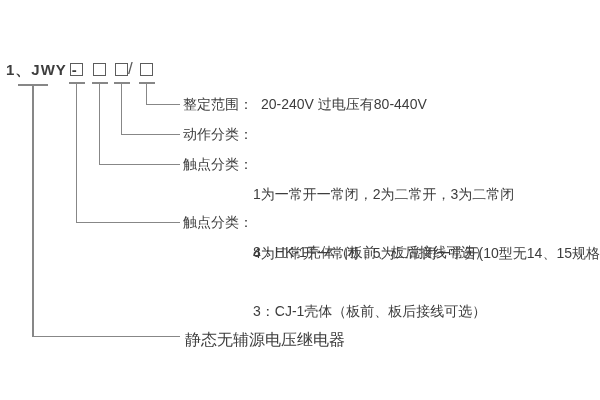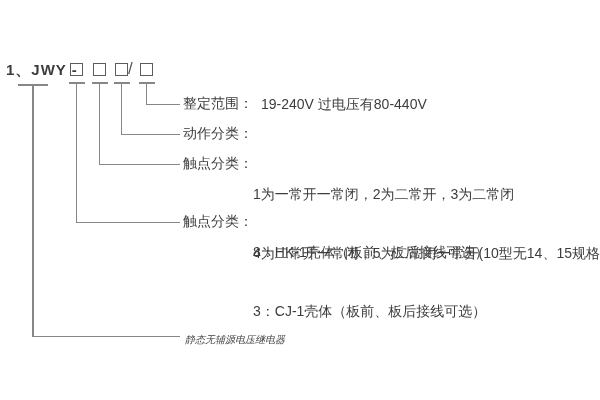--- a/index.html
+++ b/index.html
@@ -26,26 +26,26 @@
     position:absolute;left:128px;top:59px;
     font-size:17px;font-weight:400;color:var(--box);
   }
   .hline{position:absolute;height:1.5px;background:var(--line);}
   .vline{position:absolute;width:1.5px;background:var(--line);}
 
   .row{
     position:absolute;display:flex;align-items:flex-start;
     font-size:14px;line-height:15px;white-space:pre;color:var(--text);
   }
-  .row .lbl{white-space:pre;font-family:Liberation Mono, monospace;}
+  .row .lbl{white-space:pre;}
   .gap8{margin-right:8px;}
   .gap6{}
   .lh29{line-height:29px;}
   .multiline > div{line-height:29px;white-space:pre;}
-  .single{position:absolute;font-size:10px;line-height:15px;white-space:pre;color:var(--text);font-style:italic;}
+  .single{position:absolute;font-size:16px;line-height:15px;white-space:pre;color:var(--text);}
 </style>
 </head>
 <body>
 
 <div class="canvas">
 
   <span class="title">1、JWY -</span>
 
   <div class="digit-box" style="left:70px"></div>
   <div class="digit-box" style="left:93px"></div>
@@ -66,21 +66,21 @@
   <div class="vline" style="left:145.75px;top:84px;height:21px"></div>
 
   <div class="hline" style="left:145.75px;top:103.5px;width:34px"></div>
   <div class="hline" style="left:120.5px;top:133.5px;width:59.5px"></div>
   <div class="hline" style="left:98.75px;top:163.5px;width:81px"></div>
   <div class="hline" style="left:75.5px;top:221.5px;width:104.5px"></div>
   <div class="hline" style="left:32px;top:335.5px;width:148px"></div>
 
   <div class="row" style="left:183px;top:97px">
     <span class="lbl gap8">整定范围：</span>
-    <span>19-240V 过电压有80-440V</span>
+    <span>20-240V 过电压有80-440V</span>
   </div>
 
   <div class="row" style="left:183px;top:127px">
     <span class="lbl gap8">动作分类：</span>
   </div>
 
   <div class="row" style="left:183px;top:150px">
     <span class="lbl lh29 gap6">触点分类：</span>
     <div class="multiline">
       <div>1为一常开一常闭，2为二常开，3为二常闭</div>

